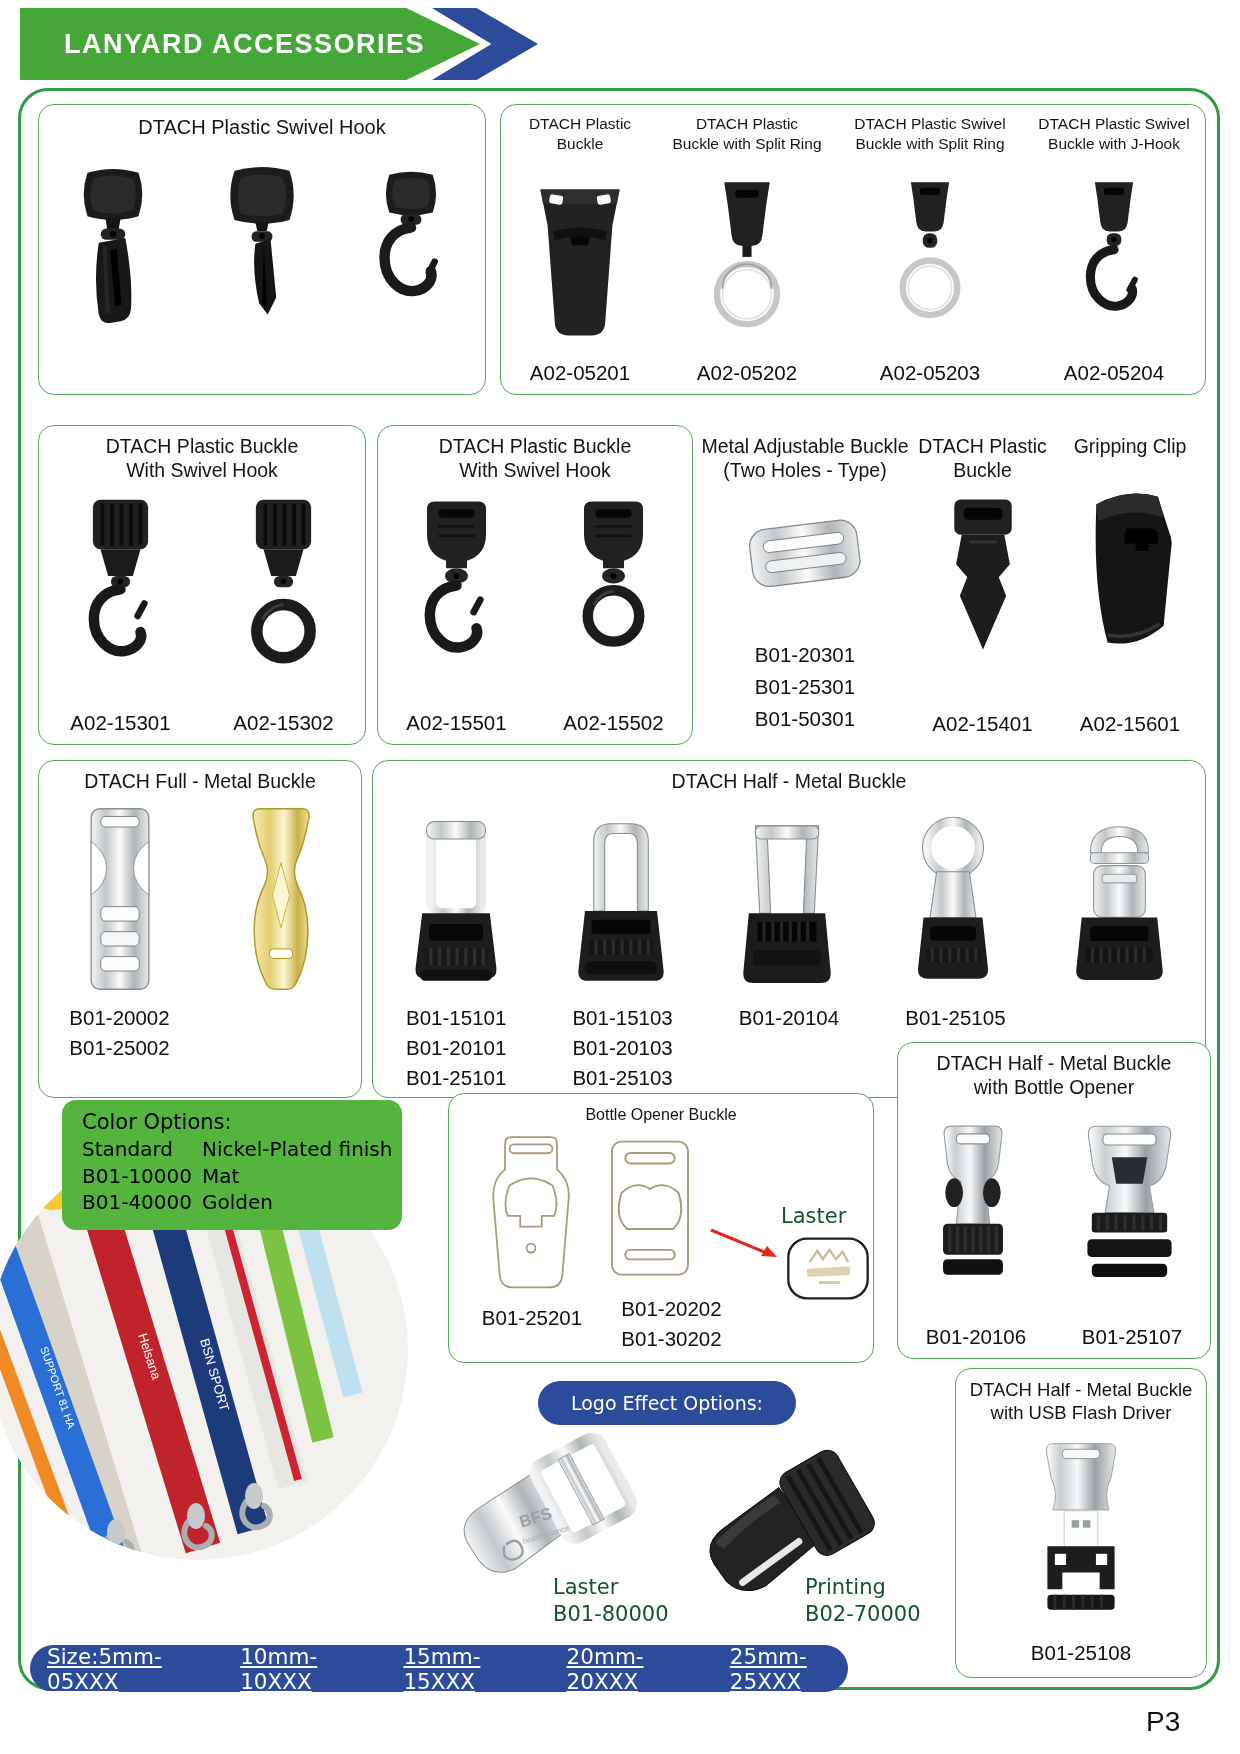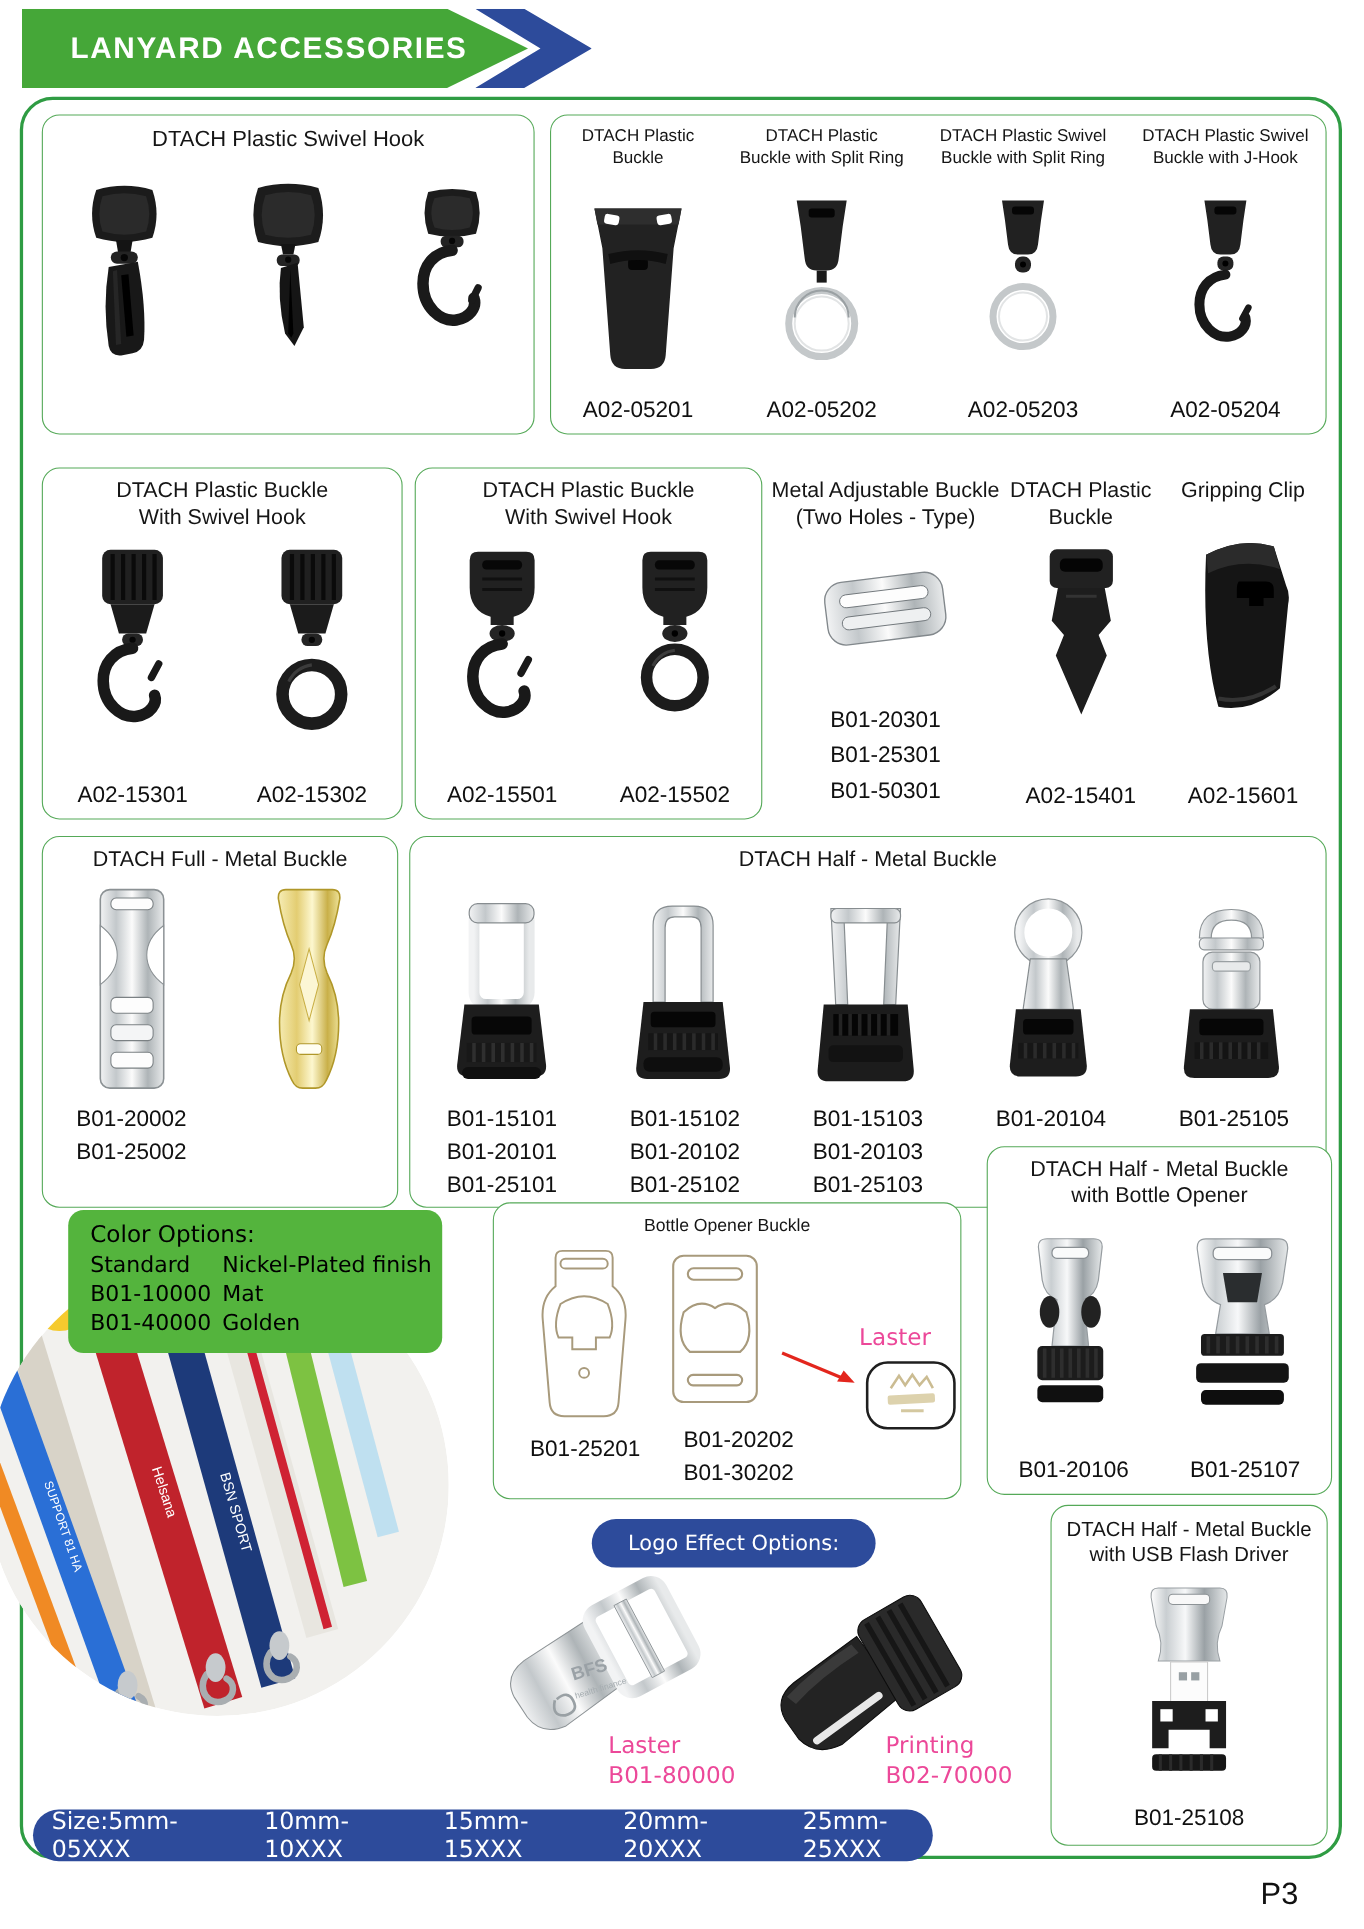--- a/index.html
+++ b/index.html
@@ -22,30 +22,30 @@
   .code{font-size:20.5px;text-align:center;color:#101010;}
   .codes-stack .code{line-height:30px;}
   .b2grid{display:grid;grid-template-columns:158px 176px 190px 178px;height:268px;}
   .b2col{display:flex;flex-direction:column;height:100%;text-align:center;}
   .b2t{font-size:15.5px;line-height:19.5px;margin-top:9px;}
   .b2prod{flex:1;display:flex;align-items:flex-end;justify-content:center;}
   .b2col .code{margin-bottom:9px;margin-top:4px;}
   .freecol{display:flex;flex-direction:column;height:100%;text-align:center;}
   .freecol .code{margin-top:auto;margin-bottom:2px;}
   .comic{font-family:"DejaVu Sans", sans-serif;}
-  .red{color:#ec4899;}
+  .red{color:#14532d;}
   .colorbox{position:absolute;left:62px;top:1100px;width:340px;height:130px;background:#54b43d;
      border-radius:14px;color:#000000;padding:8px 0 0 20px;box-sizing:border-box;z-index:3;}
   .colorbox .l1{font-size:21px;line-height:28px;}
   .cgrid{display:grid;grid-template-columns:120px auto;font-size:20px;line-height:26.5px;}
   .badge{position:absolute;left:538px;top:1381px;width:258px;height:44px;background:#2d4b9b;color:#fff;
      border-radius:22px;display:flex;align-items:center;justify-content:center;font-size:19px;z-index:2;}
   .sizebar{position:absolute;left:30px;top:1645px;width:818px;height:47px;background:#2d4b9b;color:#fff;
      border-radius:24px;display:flex;align-items:center;gap:45px;padding-left:17px;box-sizing:border-box;
-     font-size:21.5px;z-index:4;}
+     font-size:21.5px;z-index:4;text-decoration:underline;}
   .pagenum{position:absolute;left:1146px;top:1706px;font-size:28px;color:#111;}
   .photo{position:absolute;left:-12px;top:1140px;width:420px;height:420px;border-radius:50%;
      overflow:hidden;z-index:1;}
   .rlabel{position:absolute;font-size:21px;line-height:27px;z-index:2;}
   svg{display:block;}
   .prod svg{margin:0 auto;}
 </style>
 </head>
 <body>
 
@@ -407,25 +407,20 @@
       <rect x="26" y="122" width="62" height="14" fill="#141414"></rect>
       <path d="M32 122 v14 M40 122 v14 M48 122 v14 M56 122 v14 M64 122 v14 M72 122 v14 M80 122 v14" stroke="#2b2b2b" stroke-width="3"></path>
     </svg>
       </span>
   </div>
   <div style="display:grid;grid-template-columns:repeat(5,1fr);margin-top:8px;">
     <div class="codes-stack">
       <div class="code">B01-15101</div>
       <div class="code">B01-20101</div>
       <div class="code">B01-25101</div>
-    </div>
-    <div class="codes-stack">
-      <div class="code">B01-15102</div>
-      <div class="code">B01-20102</div>
-      <div class="code">B01-25102</div>
     </div>
     <div class="codes-stack">
       <div class="code">B01-15103</div>
       <div class="code">B01-20103</div>
       <div class="code">B01-25103</div>
     </div>
     <div class="codes-stack">
         <div class="code">B01-20104</div>
       </div>
     <div class="codes-stack">

